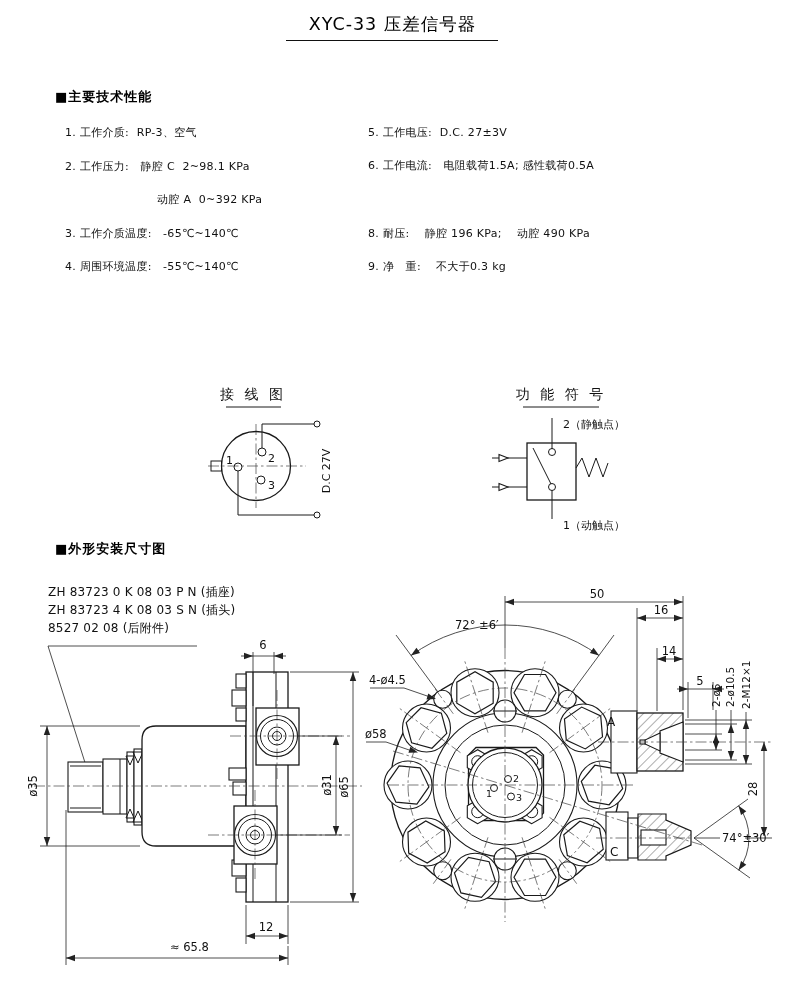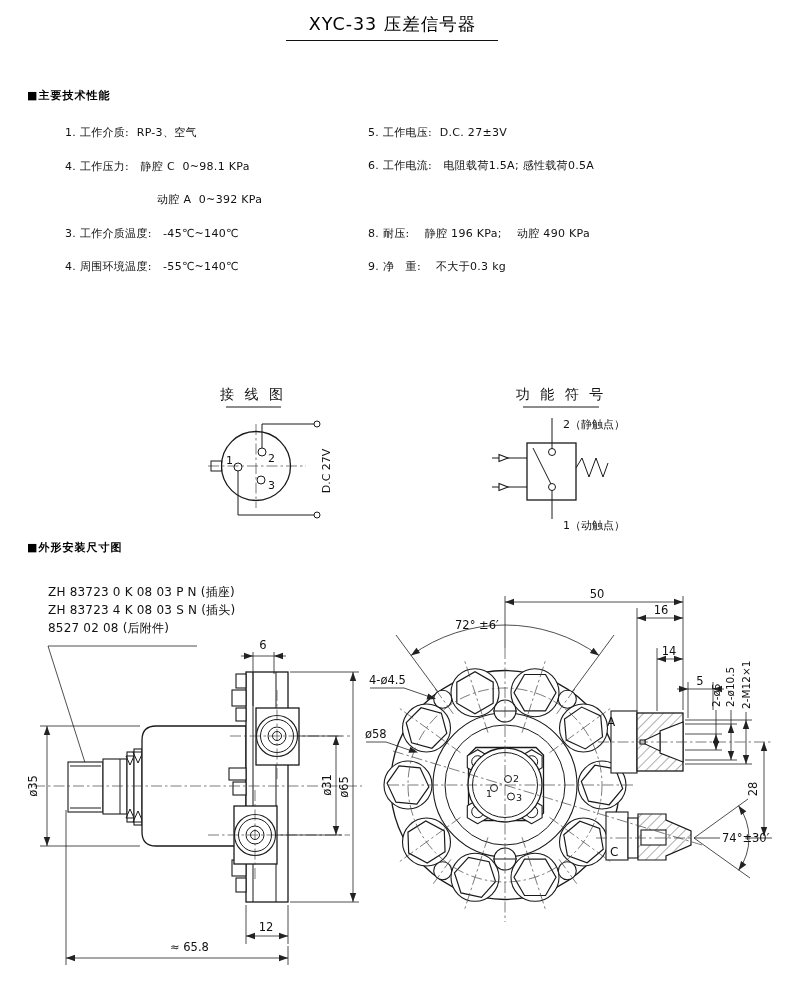--- a/index.html
+++ b/index.html
@@ -1,21 +1,21 @@
 <!DOCTYPE html>
 <html><head>
 <meta charset="utf-8">
 <style>
   html,body{margin:0;padding:0;background:#ffffff;}
   #page{position:relative;width:785px;height:983px;background:#fff;overflow:hidden;
         font-family:"DejaVu Sans",sans-serif;color:#111;}
   .abs{position:absolute;}
   #doc-title{left:0;top:12px;width:785px;text-align:center;font-size:17.5px;letter-spacing:1px;color:#000;}
   #title-underline{left:286px;top:40px;width:212px;height:0;border-top:1.6px solid #111;}
-  .sec-header{font-size:11px;font-weight:bold;color:#000;letter-spacing:1px;}
+  .sec-header{font-size:13px;font-weight:bold;color:#000;letter-spacing:1px;margin-left:28px;}
   .spec{font-size:11px;white-space:pre;letter-spacing:0.3px;line-height:1;}
   .callout{font-size:12px;white-space:pre;letter-spacing:0.2px;line-height:1;}
   svg{position:absolute;overflow:visible;font-family:"DejaVu Sans",sans-serif;}
   svg text{fill:#111;}
   .o{stroke:#1a1a1a;fill:none;stroke-width:1.3;}
   .o2{stroke:#1a1a1a;fill:none;stroke-width:1;}
   .ow{stroke:#1a1a1a;fill:#fff;stroke-width:1.3;}
   .ow2{stroke:#1a1a1a;fill:#fff;stroke-width:1.1;}
   .dim{stroke:#222;fill:none;stroke-width:0.8;}
   .cl{stroke:#444;fill:none;stroke-width:0.7;stroke-dasharray:11 3 2.5 3;}
@@ -37,23 +37,23 @@
         <line x1="0" y1="0" x2="0" y2="7" stroke="#333" stroke-width="0.8"></line>
       </pattern>
     </defs>
   </svg>
 
   <div class="abs" id="doc-title">XYC-33 压差信号器</div>
   <div class="abs" id="title-underline"></div>
 
   <div class="abs sec-header" style="left:27px;top:88px">■主要技术性能</div>
   <div class="abs spec" style="left:65px;top:127px">1. 工作介质:  RP-3、空气</div>
-  <div class="abs spec" style="left:65px;top:161px">4. 工作压力:   静腔 C  0~98.1 KPa</div>
+  <div class="abs spec" style="left:65px;top:161px">2. 工作压力:   静腔 C  2~98.1 KPa</div>
   <div class="abs spec" style="left:157px;top:194px">动腔 A  0~392 KPa</div>
-  <div class="abs spec" style="left:65px;top:228px">3. 工作介质温度:   -45℃~140℃</div>
+  <div class="abs spec" style="left:65px;top:228px">3. 工作介质温度:   -65℃~140℃</div>
   <div class="abs spec" style="left:65px;top:261px">4. 周围环境温度:   -55℃~140℃</div>
   <div class="abs spec" style="left:368px;top:127px">5. 工作电压:  D.C. 27±3V</div>
   <div class="abs spec" style="left:368px;top:160px">6. 工作电流:   电阻载荷1.5A; 感性载荷0.5A</div>
   <div class="abs spec" style="left:368px;top:228px">8. 耐压:    静腔 196 KPa;    动腔 490 KPa</div>
   <div class="abs spec" style="left:368px;top:261px">9. 净   重:    不大于0.3 kg</div>
 
   <svg style="left:180px;top:370px" width="185" height="170" viewBox="180 370 185 170">
     <text x="253" y="399" text-anchor="middle" font-size="14" letter-spacing="3">接 线 图</text>
     <line class="o2" x1="226" y1="407" x2="281" y2="407"></line>
     <line class="cl" x1="256" y1="424" x2="256" y2="508"></line>

